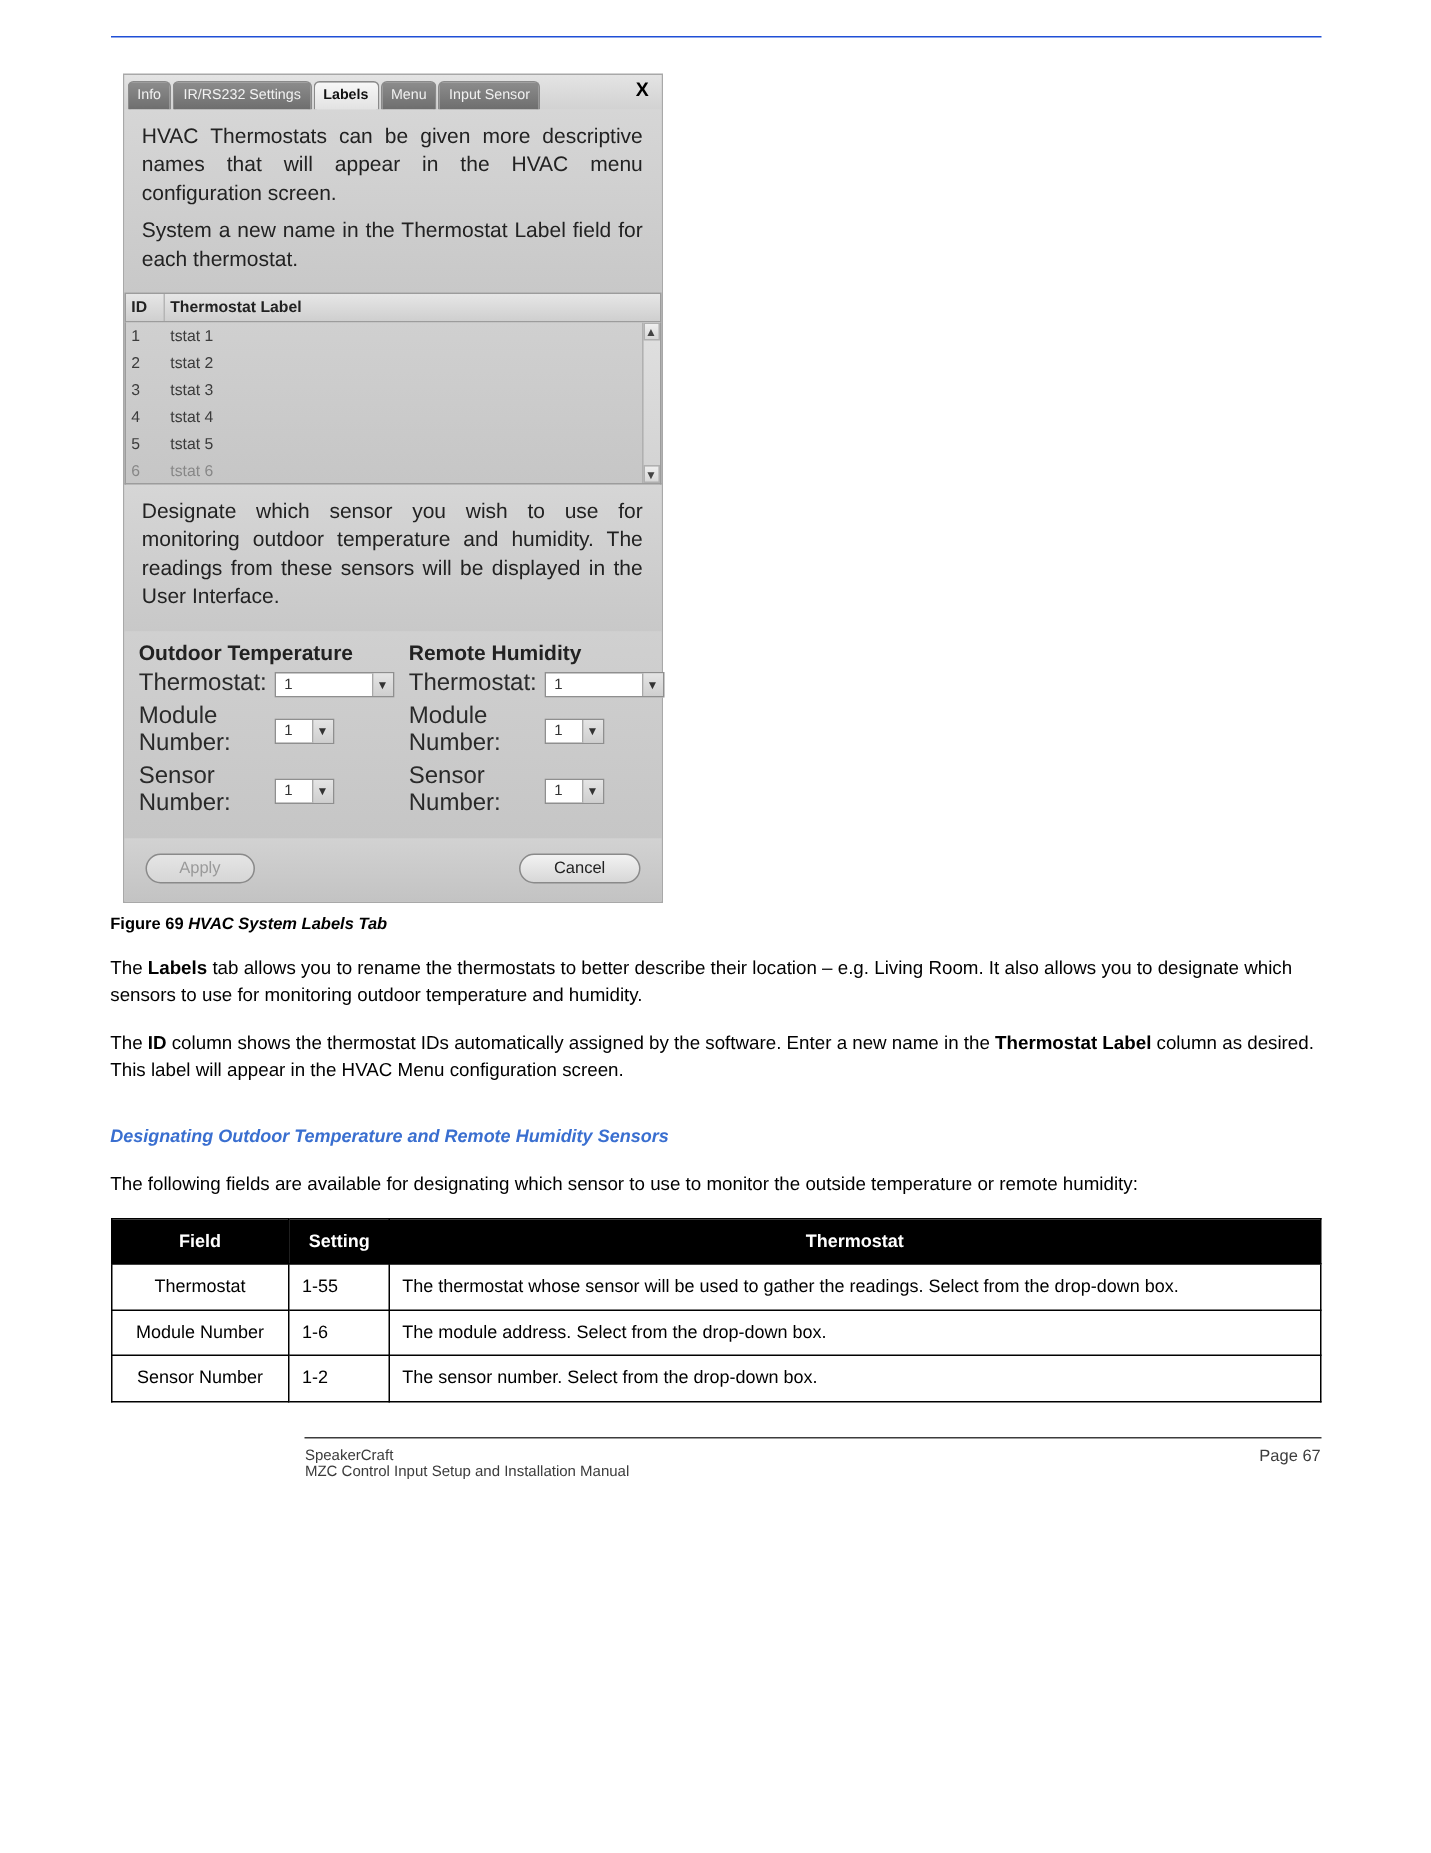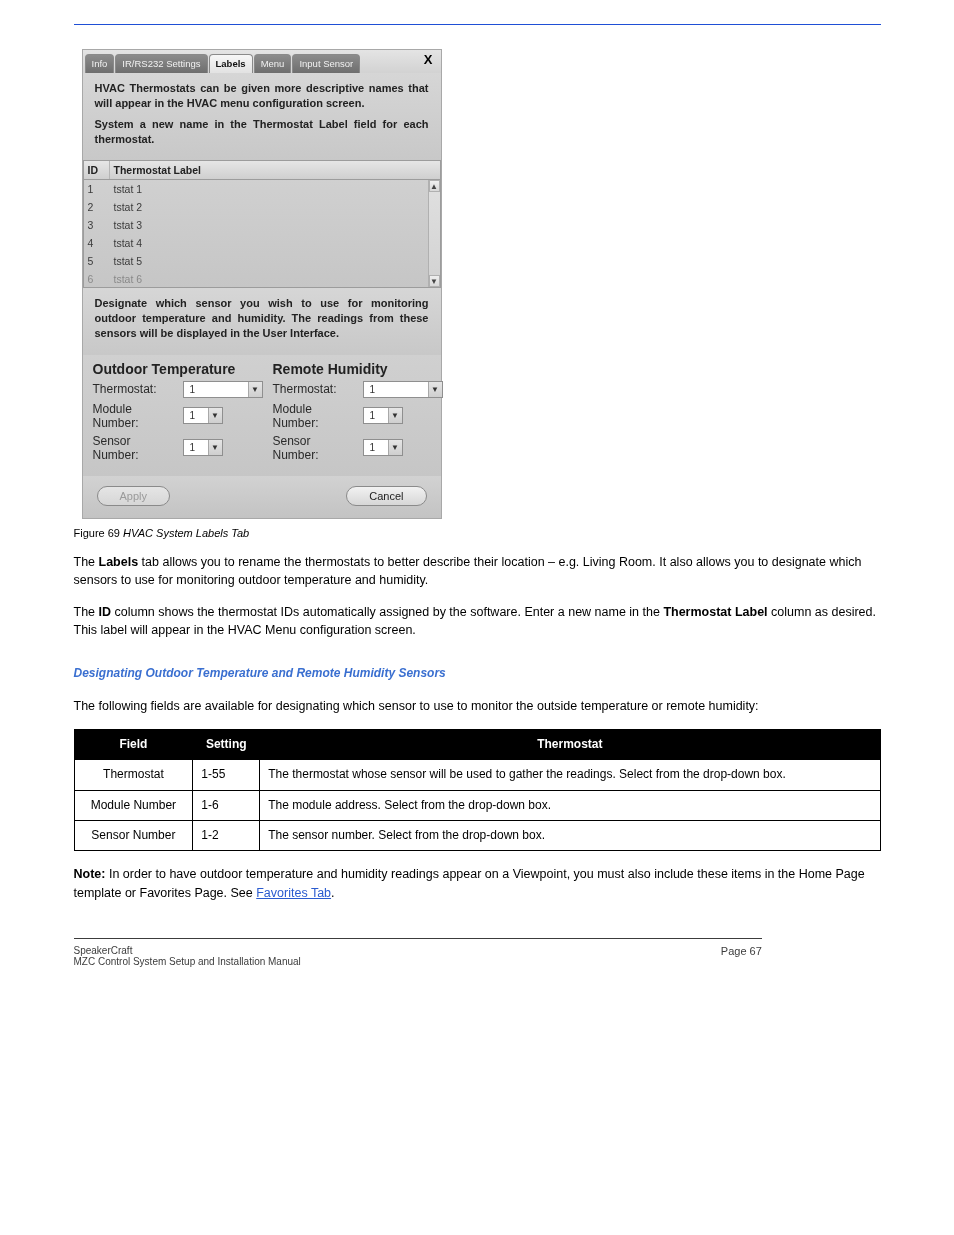--- a/index.html
+++ b/index.html
@@ -1,66 +1,66 @@
 <!DOCTYPE html>
 <html><head>
 <meta charset="utf-8">
 <style>
   html,body{margin:0;padding:0;background:#fff;font-family:Arial,Helvetica,sans-serif;color:#000;font-size:12px}
   .page{width:919px;margin:0 auto;padding:24px 56px 40px;box-sizing:border-box}
   .hr-top{height:1px;background:#1f4fd6;margin-bottom:24px}
-  .caption{font-size:11px;font-weight:400;margin-top:8px}
+  .caption{font-size:11px;font-weight:700;margin-top:8px}
   .caption span.italic{font-style:italic}
   
   .shot{width:358px;border:1px solid #a8a8a8;background:linear-gradient(#d9d9d9,#cfcfcf);font-size:10.5px;color:#222;margin-left:8px}
   .shot *{box-sizing:border-box}
   .tabs{display:flex;align-items:flex-end;padding:2px 2px 0;background:linear-gradient(#e4e4e4,#d2d2d2)}
   .tab{padding:3px 6px 4px;font-size:9.5px;border:1px solid #8a8a8a;border-bottom:none;border-radius:4px 4px 0 0;background:linear-gradient(#8c8c8c,#6e6e6e);color:#f1f1f1;margin-right:1px;cursor:pointer;white-space:nowrap}
   .tab.active{background:linear-gradient(#f7f7f7,#e2e2e2);color:#111;font-weight:700}
   .tabs .spacer{flex:1}
   .close-btn{font-weight:700;font-size:13px;color:#000;padding:0 6px 4px;cursor:pointer;margin-bottom:2px}
   .panel{background:linear-gradient(#d6d6d6,#c8c8c8);padding:8px 12px}
-  .hint{font-size:11px;font-weight:700;text-align:justify;line-height:1.35;color:#222}
+  .hint{font-size:14px;font-weight:400;text-align:justify;line-height:1.35;color:#222}
   .hint p{margin:0 0 6px}
   .grid-head{display:flex;border:1px solid #9c9c9c;background:linear-gradient(#e6e6e6,#cfcfcf);font-weight:700}
   .grid-head .c-id{width:26px;padding:3px 4px;border-right:1px solid #b5b5b5}
   .grid-head .c-lbl{flex:1;padding:3px 4px}
   .grid-body{border:1px solid #9c9c9c;border-top:none;background:linear-gradient(#d0d0d0,#c6c6c6);height:108px;overflow:hidden;position:relative}
   .row{display:flex}
   .row .c-id{width:26px;padding:3px 4px;color:#3b3b3b}
   .row .c-lbl{flex:1;padding:3px 4px;color:#3b3b3b}
   .vscroll{position:absolute;right:0;top:0;bottom:0;width:12px;background:linear-gradient(#e0e0e0,#d2d2d2);border-left:1px solid #b0b0b0}
   .vscroll .up,.vscroll .dn{height:12px;display:flex;align-items:center;justify-content:center;font-size:8px;color:#444;background:linear-gradient(#efefef,#d8d8d8);border:1px solid #b0b0b0;margin:0 0 0 0}
   .vscroll .dn{position:absolute;left:0;right:0;bottom:0}
   .sect{display:flex;padding:6px 10px 10px;gap:10px;background:linear-gradient(#d0d0d0,#c6c6c6)}
   .col{flex:1}
   .colhead{font-weight:700;font-size:14px;margin-bottom:4px}
   .field{display:flex;align-items:center;margin-bottom:4px;gap:4px}
-  .field label{width:86px;font-size:12px;color:#2a2a2a}
+  .field label{width:86px;font-size:16px;color:#2a2a2a}
   .dd{flex:0 0 auto;display:flex;align-items:center;border:1px solid #8f8f8f;background:#fff;height:17px}
   .dd .val{padding:0 6px;font-size:10px;color:#333;background:#fff;min-width:24px}
   .dd .car{width:14px;height:100%;display:flex;align-items:center;justify-content:center;background:linear-gradient(#e5e5e5,#cfcfcf);border-left:1px solid #a8a8a8;font-size:8px;color:#333}
   .dd.wide .val{min-width:64px}
   .btnrow{display:flex;justify-content:space-between;align-items:center;padding:10px 14px 12px;background:linear-gradient(#d2d2d2,#c3c3c3)}
   .pill{border:1px solid #8a8a8a;border-radius:12px;padding:3px 22px;font-size:11px;font-weight:400;background:linear-gradient(#f2f2f2,#d7d7d7);cursor:pointer}
   .pill.disabled{color:#9a9a9a;background:linear-gradient(#e5e5e5,#d6d6d6);cursor:default}
   
   .doc{font-size:12.5px;line-height:1.45}
   .doc p{margin:14px 0}
   .doc .term{font-weight:700}
   .h2{font-size:12px;font-weight:700;font-style:italic;color:#3a6fd0;margin-top:26px;margin-bottom:4px}
   table.fields{width:100%;border-collapse:collapse;border:1.5px solid #000;margin-top:6px}
   table.fields th,table.fields td{border:1px solid #000;padding:6px 8px;vertical-align:middle;font-size:12px}
   table.fields th{background:#000;color:#fff;font-weight:700;text-align:center}
   table.fields td:first-child{text-align:center}
   .note-line{margin-top:22px}
   .note-line .note{font-weight:700}
   .seeref{color:#2a5bcf;text-decoration:underline}
   
-  .footer{display:flex;justify-content:flex-start;align-items:flex-end;margin-top:36px;font-size:11px;color:#3c3c3c}
+  .footer{display:flex;justify-content:flex-end;align-items:flex-end;margin-top:23px;font-size:11px;color:#3c3c3c}
   .hr-bot{height:1px;background:#3c3c3c;margin-bottom:6px}
   .small{font-size:10px}
   .pnum{font-size:11px}
 </style>
 </head>
 <body>
 
 <div class="page">
   <div class="hr-top"></div>
 
@@ -217,30 +217,27 @@
           <td>The module address.  Select from the drop-down box.</td>
         </tr>
         <tr>
           <td>Sensor Number</td>
           <td>1-2</td>
           <td>The sensor number.  Select from the drop-down box.</td>
         </tr>
       </tbody>
     </table>
 
-    <p class="note-line">
-      <span class="note">Note:</span><span>  In order to have outdoor temperature and humidity readings appear on a Viewpoint, you must also include these items in the Home Page template or Favorites Page.  See </span><span class="seeref">Favorites Tab</span><span>.</span>
-    </p>
   </div>
 
   <div class="footer">
     <div>
       <div class="hr-bot"></div>
       <div style="display:flex;justify-content:space-between;gap:420px">
         <div>
           <div class="small">SpeakerCraft</div>
-          <div class="small">MZC Control System Setup and Installation Manual</div>
+          <div class="small">MZC Control Input Setup and Installation Manual</div>
         </div>
         <div class="pnum">Page 67</div>
       </div>
     </div>
   </div>
 </div>
 
 </body></html>

